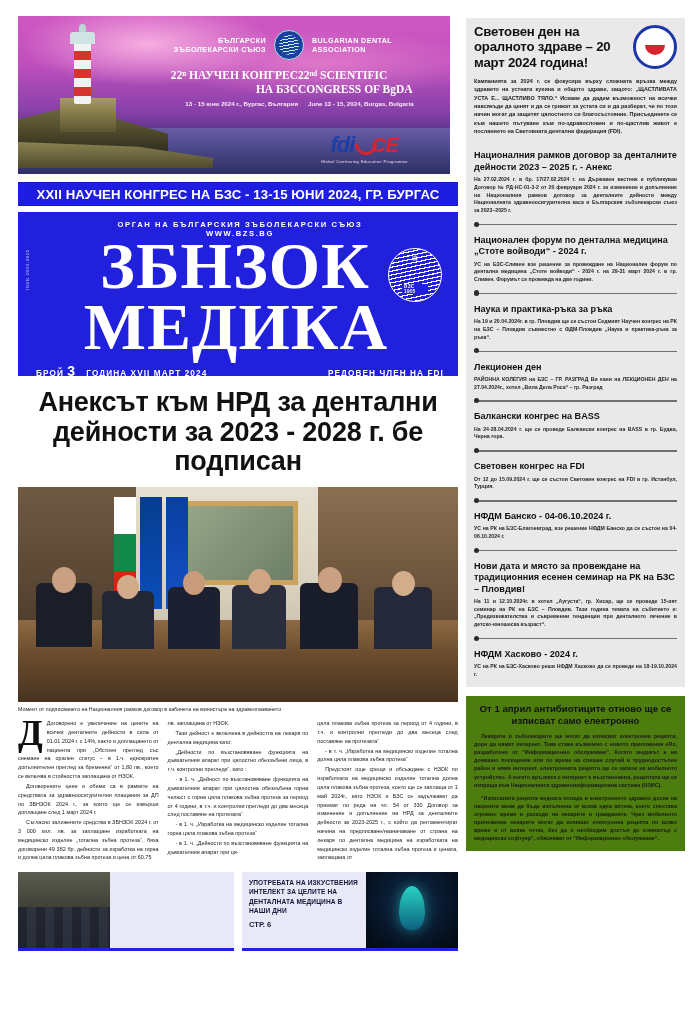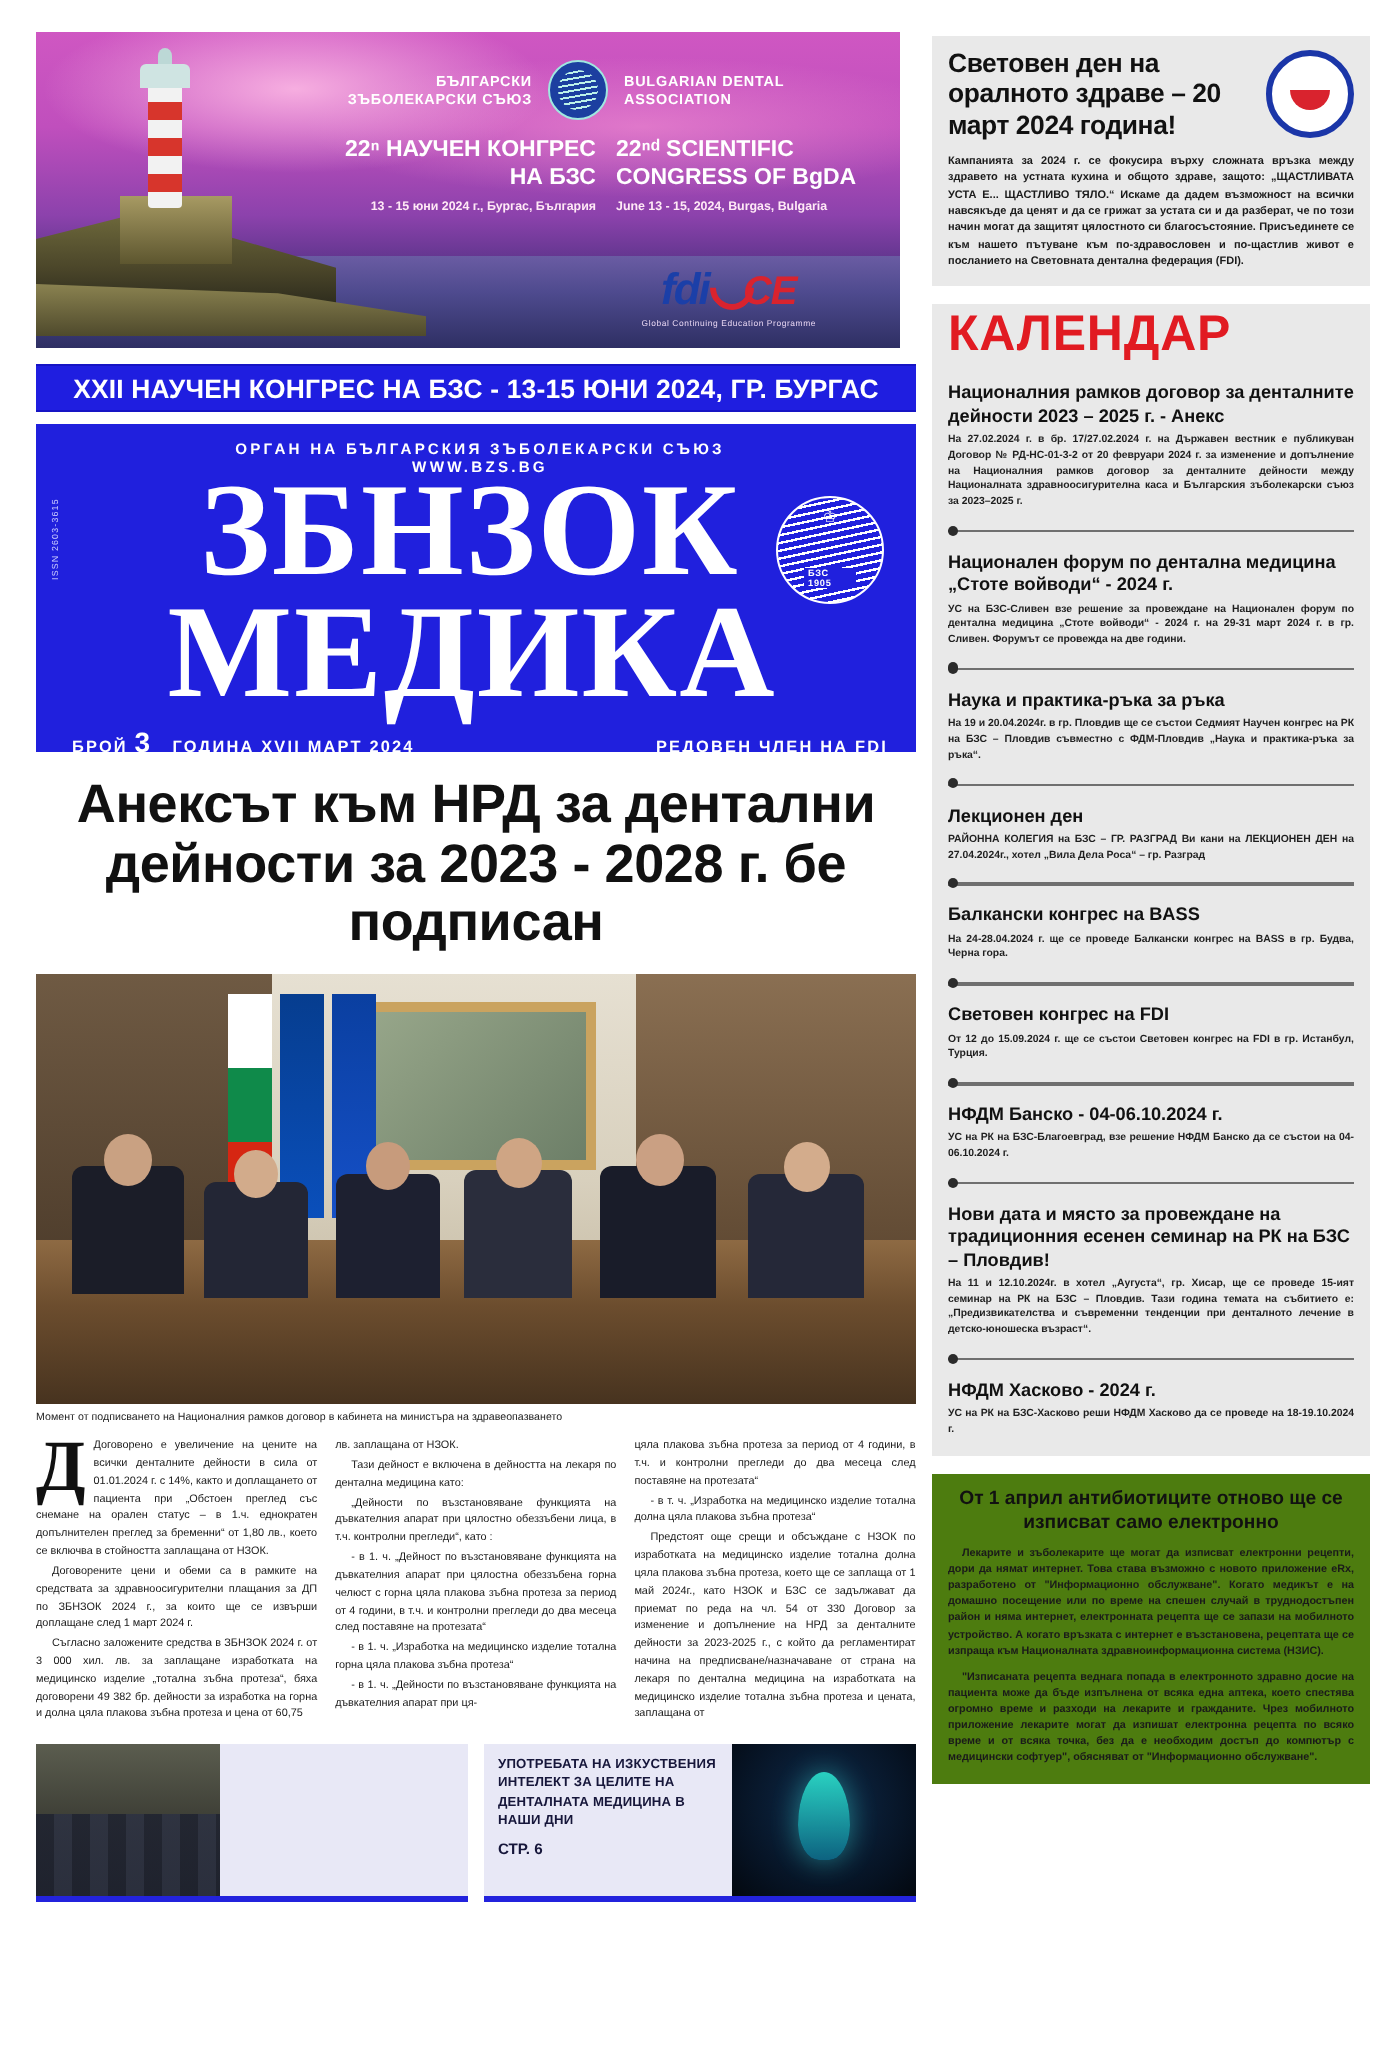--- a/index.html
+++ b/index.html
@@ -58,21 +58,21 @@
   .banner .lamp:after{
     content:"";position:absolute;left:9px;top:-8px;width:7px;height:8px;background:#bcd8d6;border-radius:50% 50% 0 0;
   }
   .bn-txt{position:absolute;right:8px;top:14px;width:272px;color:#fff;text-align:left;}
   .bn-row{display:flex;align-items:center;gap:8px;justify-content:flex-start;}
   .bn-bg{font-size:7.2px;font-weight:bold;letter-spacing:.4px;line-height:1.25;text-align:right;width:96px;}
   .bn-en{font-size:7.2px;font-weight:bold;letter-spacing:.4px;line-height:1.25;width:110px;}
   .bn-logo{width:28px;height:28px;border-radius:50%;background:#1c3fa0;border:1.5px solid #9fe8e0;position:relative;flex:0 0 auto;}
   .bn-logo:after{content:"";position:absolute;inset:4px;border-radius:50%;
     background:repeating-linear-gradient(170deg,#1c3fa0 0 2px,#bdf3ea 2px 3px);}
-  .bn-big{display:flex;gap:10px;margin-top:9px;}
+  .bn-big{display:flex;margin-top:9px;font-family:Liberation Serif, serif;}
   .bn-big .b1{width:128px;text-align:right;font-size:11.5px;font-weight:bold;line-height:1.18;color:#fff;}
   .bn-big .b2{width:130px;font-size:11.5px;font-weight:bold;line-height:1.18;color:#fff;}
   .bn-small{display:flex;gap:10px;margin-top:4px;}
   .bn-small .s1{width:128px;text-align:right;font-size:6.2px;font-weight:bold;line-height:1.3;color:#ffe9f6;}
   .bn-small .s2{width:130px;font-size:6.2px;font-weight:bold;line-height:1.3;color:#ffe9f6;}
   .fdi{position:absolute;right:42px;bottom:10px;text-align:center;}
   .fdi .f1{font-size:22px;font-weight:bold;font-style:italic;color:#1b3fa8;letter-spacing:-1px;display:inline-block;}
   .fdi .f2{font-size:20px;font-weight:bold;font-style:italic;color:#d9232e;letter-spacing:-.5px;display:inline-block;margin-left:-2px;}
   .fdi .swoosh{display:inline-block;width:16px;height:16px;border:3px solid #d9232e;border-top-color:transparent;border-right-color:transparent;border-radius:50%;transform:rotate(-45deg);margin:0 -4px -3px 1px;}
   .fdi .f3{font-size:4.2px;color:#e9d7f3;letter-spacing:.3px;margin-top:1px;}
@@ -310,23 +310,20 @@
   <div class="right">
 
     <div class="wod">
       <div class="wod-top">
         <h2>Световен ден на оралното здраве – 20 март 2024 година!</h2>
         <div class="fdi-mark"></div>
       </div>
       <p>Кампанията за 2024 г. се фокусира върху сложната връзка между здравето на устната кухина и общото здраве, защото: „ЩАСТЛИВАТА УСТА Е... ЩАСТЛИВО ТЯЛО.“ Искаме да дадем възможност на всички навсякъде да ценят и да се грижат за устата си и да разберат, че по този начин могат да защитят цялостното си благосъстояние. Присъединете се към нашето пътуване към по-здравословен и по-щастлив живот е посланието на Световната дентална федерация (FDI).</p>
     </div>
 
-    <div class="cal-head">
-      <div class="ct">КАЛЕНДАР</div>
-    </div>
     <div class="cal-body">
 
       <div class="ev">
         <h3>Националния рамков договор за денталните дейности 2023 – 2025 г. - Анекс</h3>
         <p>На 27.02.2024 г. в бр. 17/27.02.2024 г. на Държавен вестник е публикуван Договор № РД-НС-01-3-2 от 20 февруари 2024 г. за изменение и допълнение на Националния рамков договор за денталните дейности между Националната здравноосигурителна каса и Българския зъболекарски съюз за 2023–2025 г.</p>
       </div>
       <div class="sep"></div>
 
       <div class="ev">
         <h3>Национален форум по дентална медицина „Стоте войводи“ - 2024 г.</h3>

